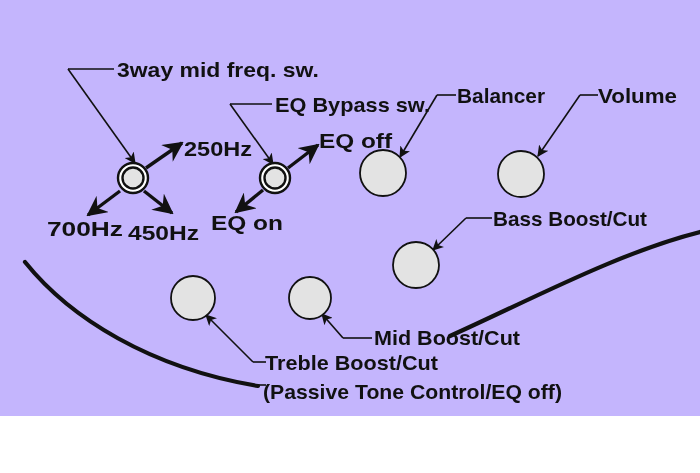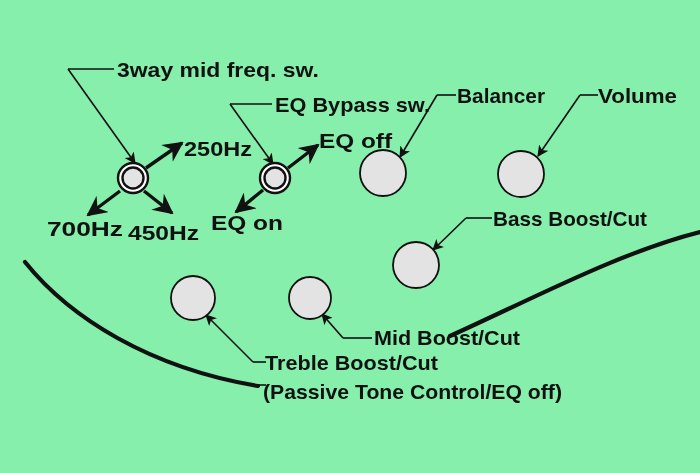--- a/index.html
+++ b/index.html
@@ -6,22 +6,22 @@
     margin: 0;
     padding: 0;
     background: #ffffff;
   }
   body {
     font-family: "Liberation Sans", sans-serif;
   }
   #diagram-root {
     position: relative;
     width: 700px;
-    height: 473px;
-    background: #86efac;
+    height: 416px;
+    background: #c4b5fd;
     overflow: hidden;
   }
   #diagram-svg {
     position: absolute;
     top: 0;
     left: 0;
     width: 700px;
     height: 473px;
   }
   .dlabel {

